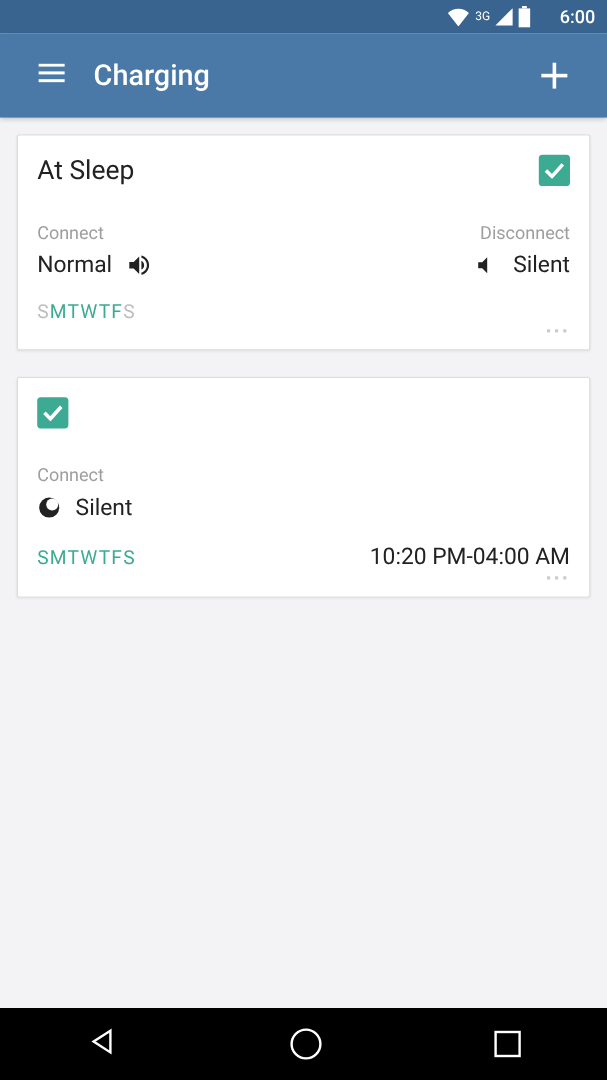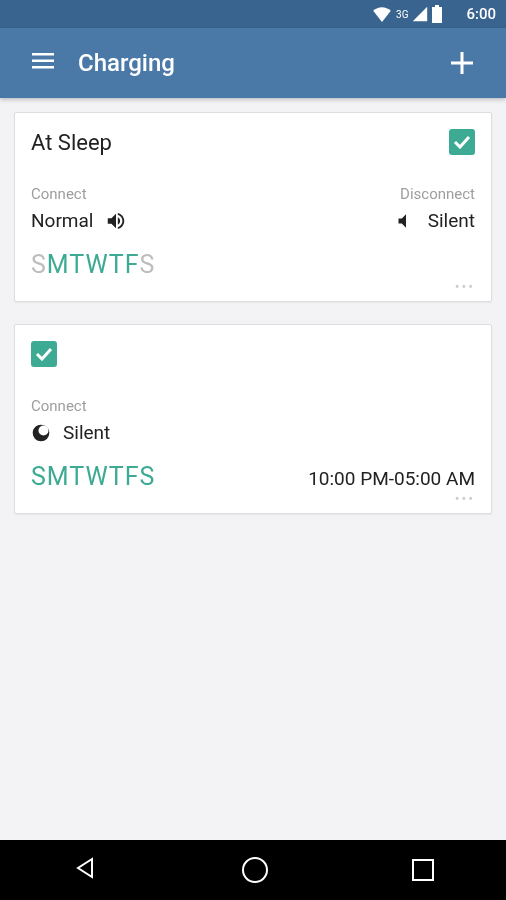--- a/index.html
+++ b/index.html
@@ -82,21 +82,21 @@
     font-size: 19px;
     color: #222;
   }
   .action.right { flex-direction: row-reverse; }
   .action svg { fill: #222; }
   .bottom-row {
     display: flex;
     justify-content: space-between;
     align-items: baseline;
   }
-  .days { font-size: 25px; letter-spacing: 1px; font-weight: 400; text-align: right; }
+  .days { font-size: 16px; letter-spacing: 1px; font-weight: 400; text-align: right; }
   .days .on { color: #3daa93; }
   .days .off { color: #bdbdbd; }
   .time-range { font-size: 19px; color: #222; }
   .dots {
     text-align: right;
     color: #ccc;
     font-size: 14px;
     letter-spacing: 2px;
     margin-top: 4px;
     line-height: 8px;
@@ -200,21 +200,21 @@
       <span class="action">
         <svg width="20" height="20" viewBox="0 0 24 24">
             <circle cx="12" cy="12" r="10"></circle>
             <circle cx="15" cy="9" r="6" fill="#fff"></circle>
           </svg>
         <span>Silent</span>
       </span>
     </div>
     <div class="bottom-row">
       <span class="days" id="days-1"><span class="on">S</span><span class="on">M</span><span class="on">T</span><span class="on">W</span><span class="on">T</span><span class="on">F</span><span class="on">S</span></span>
-      <span class="time-range">10:00 PM-05:00 AM</span>
+      <span class="time-range">10:20 PM-04:00 AM</span>
     </div>
     <div class="dots">•••</div>
   </div>
 
 </div>
 
 <div class="nav-bar">
   <span>
     <svg width="26" height="26" viewBox="0 0 26 26">
         <path d="M20 4 L6 13 L20 22 Z" stroke="#fff" fill="none"></path>

